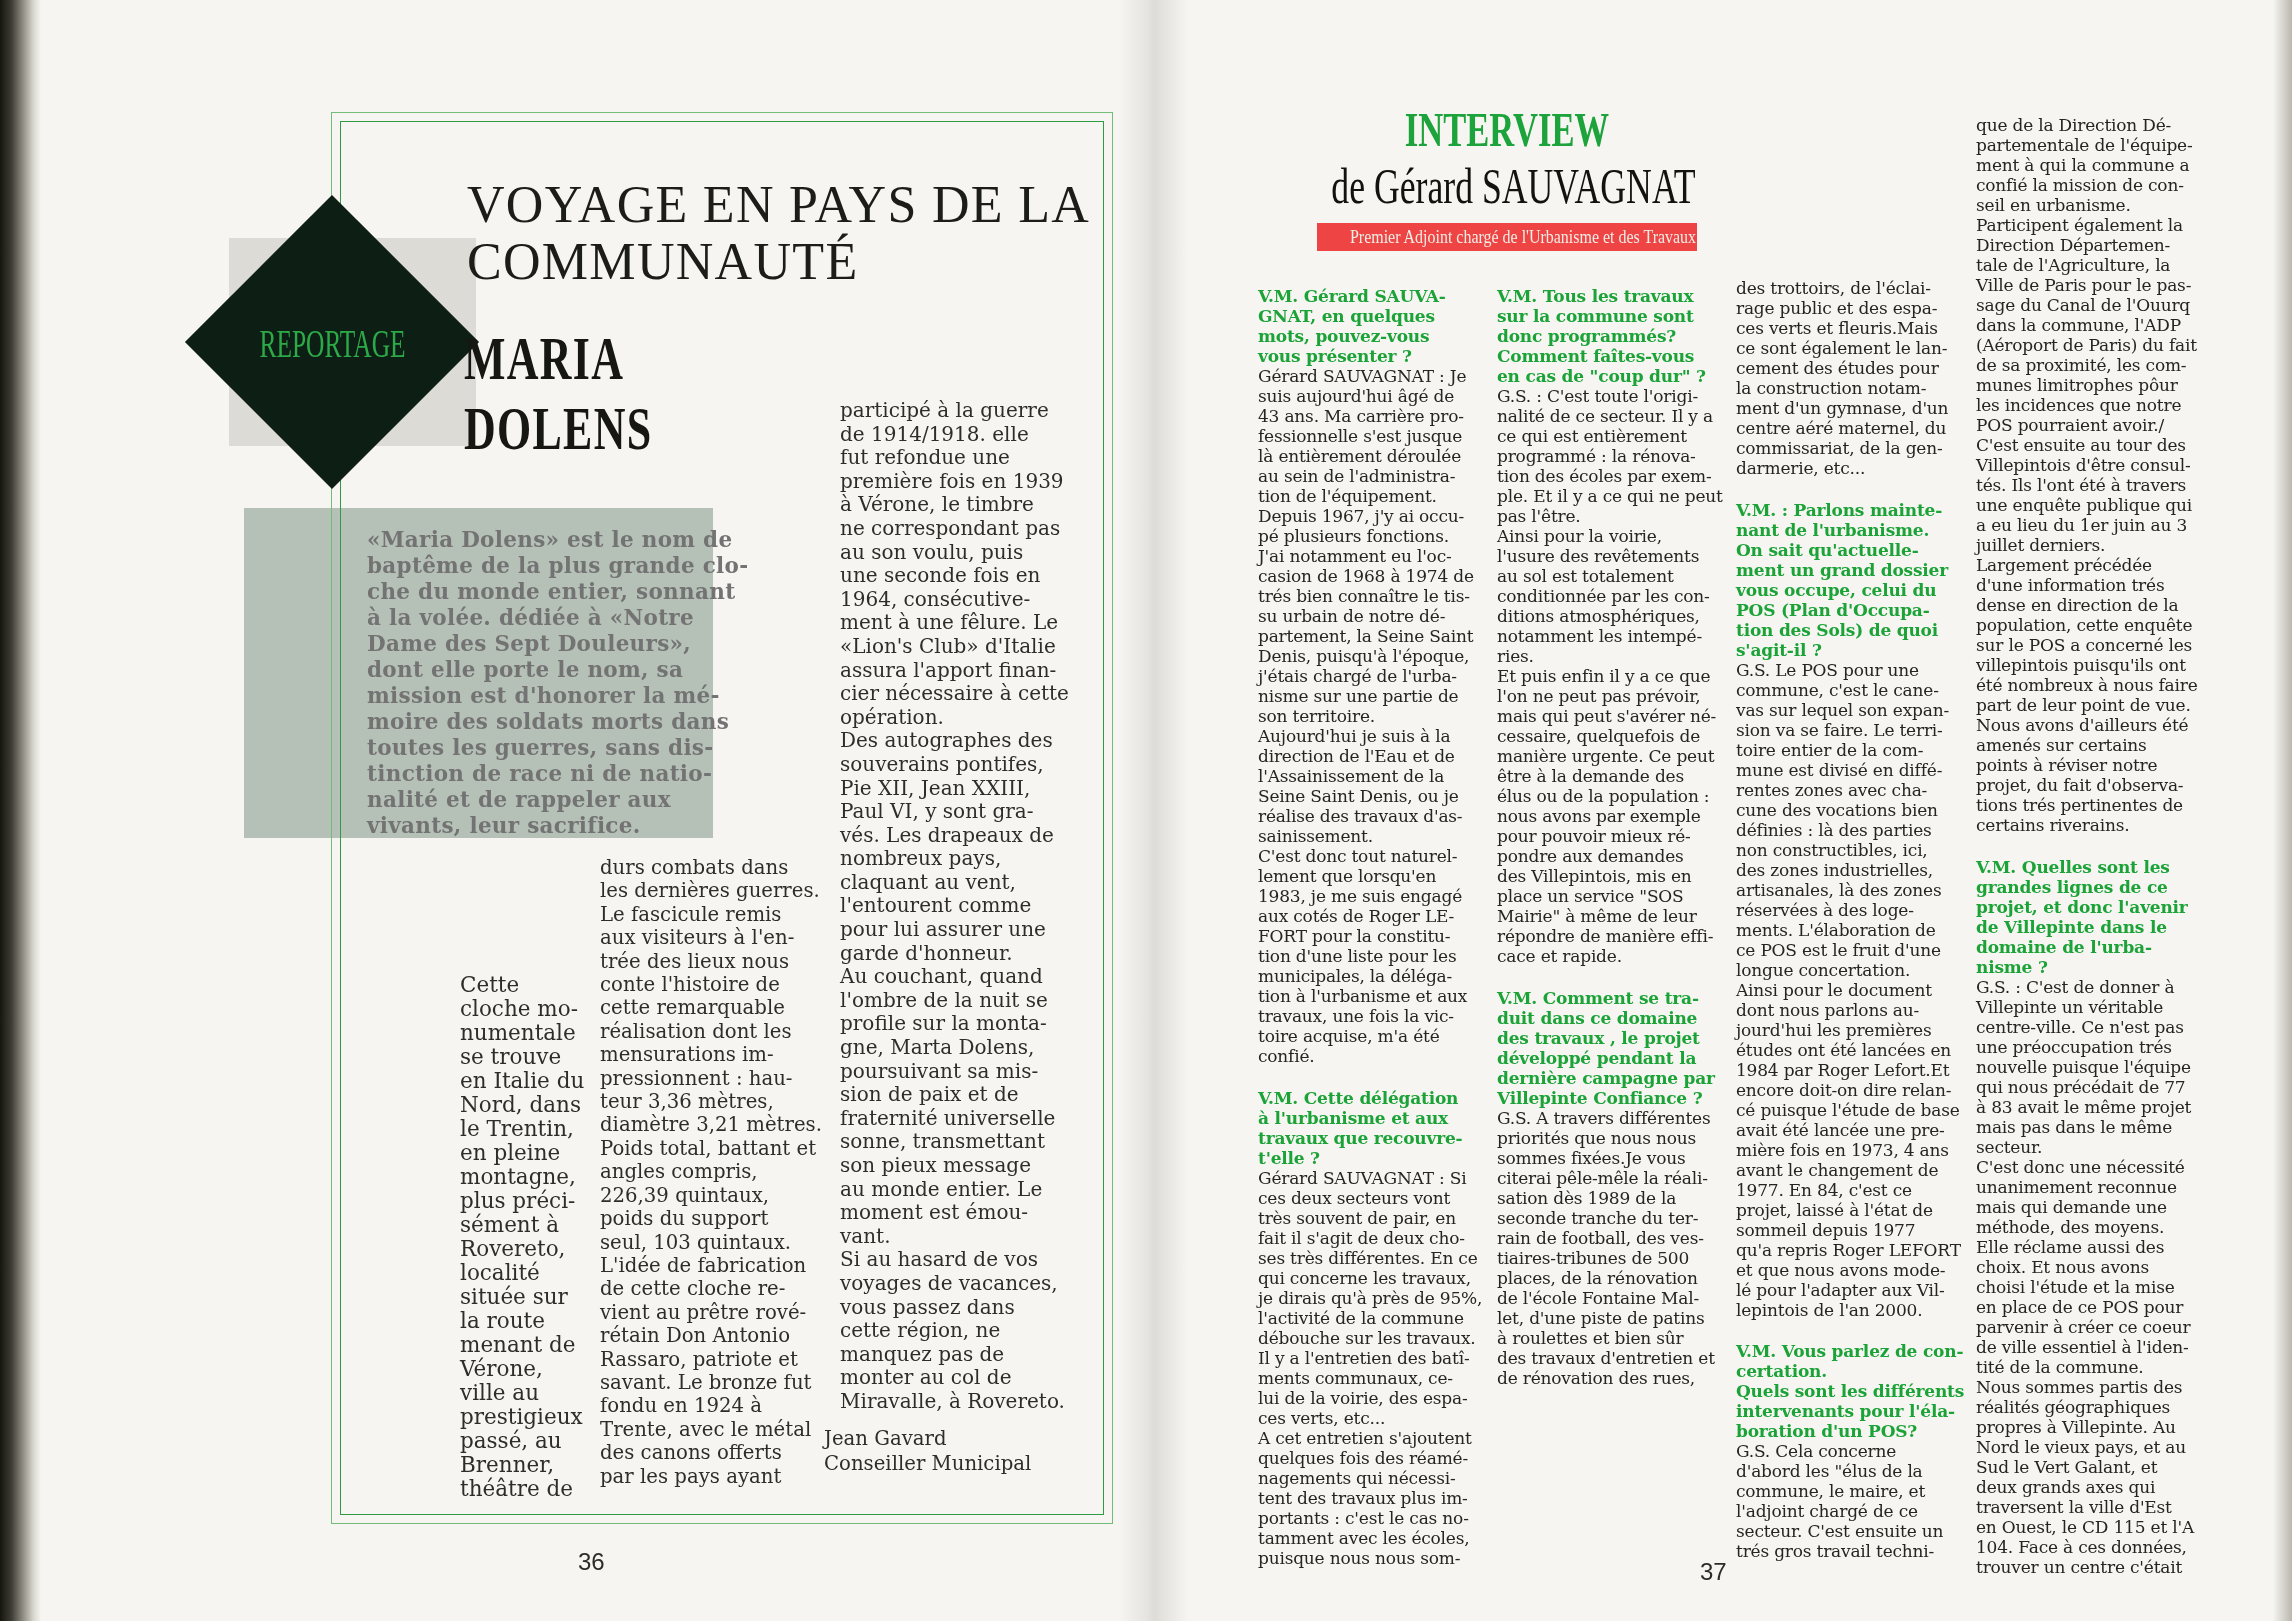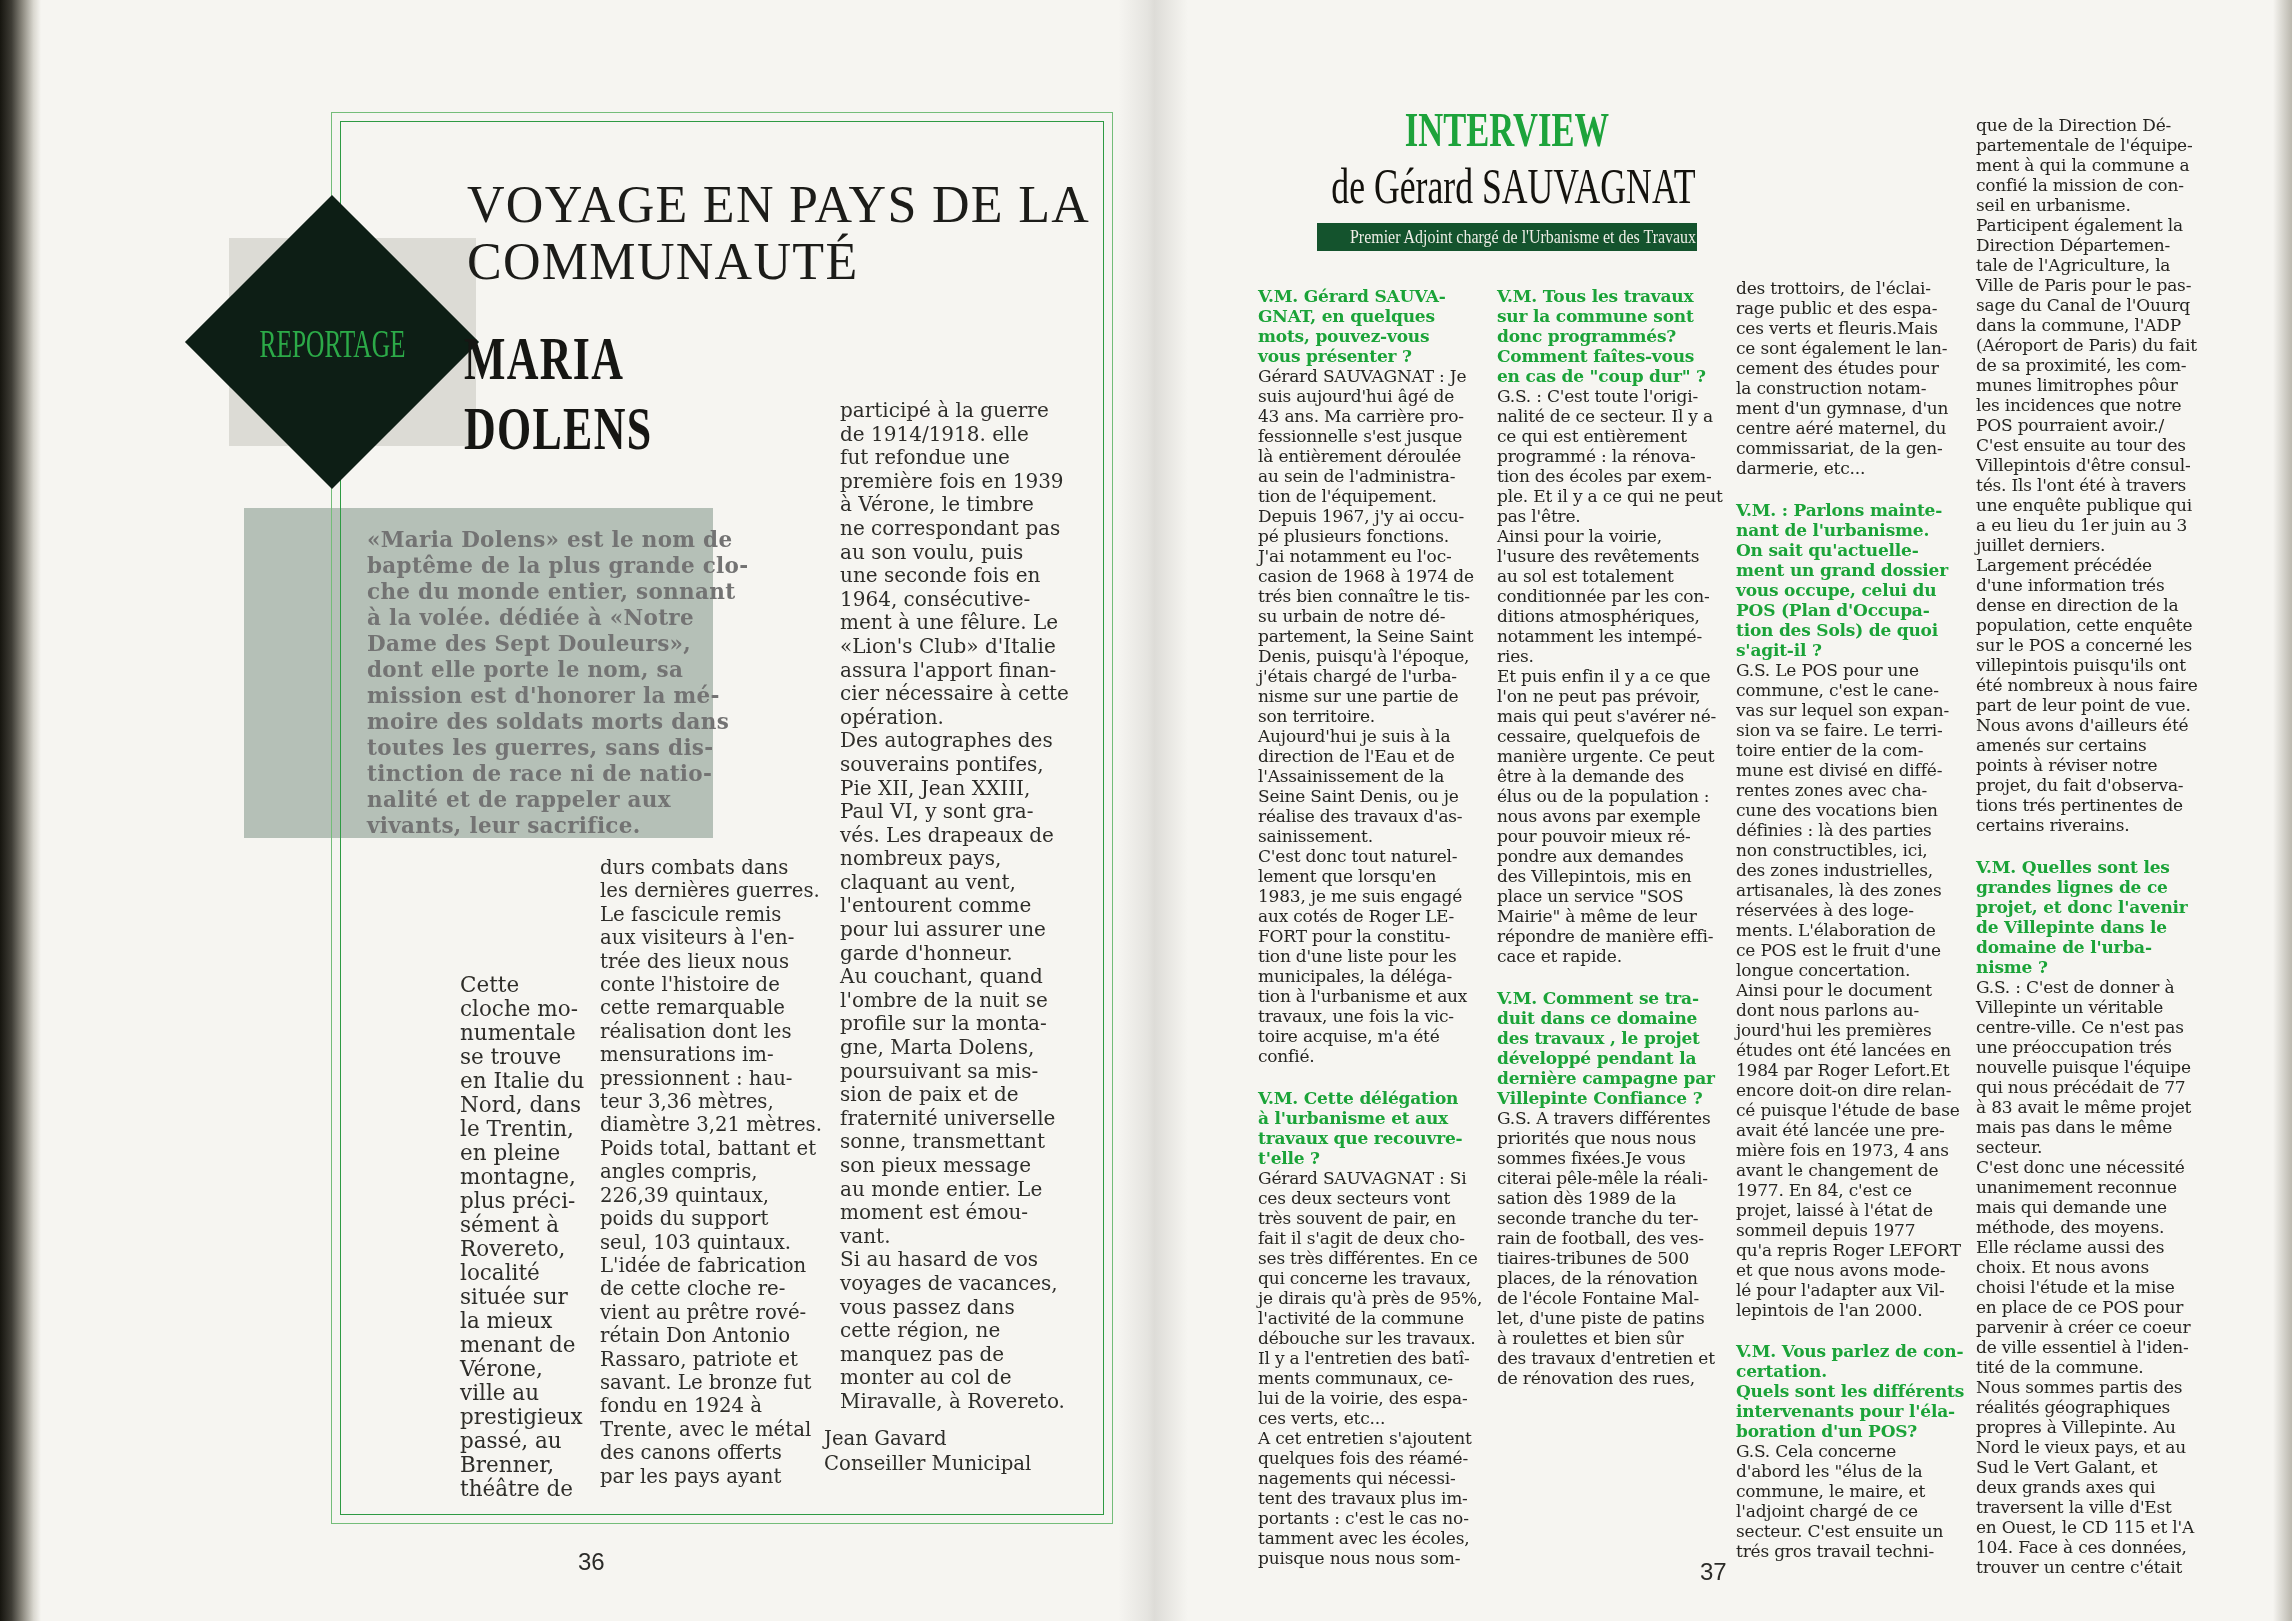--- a/index.html
+++ b/index.html
@@ -34,21 +34,21 @@
   .col-mid{left:600px;top:856px;font-size:19.7px;line-height:23.4px;}
   .col-right{left:840px;top:399px;font-size:20px;line-height:23.6px;}
   .signature{left:824px;top:1426px;width:240px;font-size:19.7px;line-height:25px;}
   .pagenum{font-family:"Liberation Sans",sans-serif;font-size:24px;color:#2b2b28;}
   
   .rp-header{left:1256px;top:104px;width:502px;text-align:center;}
   .rp-title{font-family:"Liberation Serif",serif;font-weight:bold;font-size:48px;line-height:52px;
     color:#1da33b;transform:scaleX(.72);transform-origin:50% 50%;white-space:nowrap;}
   .rp-sub{font-family:"Liberation Serif",serif;font-size:51px;line-height:56px;color:#14120d;
     transform:scaleX(.70);transform-origin:50% 50%;white-space:nowrap;margin-top:1.8px;}
-  .rp-banner{margin:9px auto 0;width:380px;height:28px;background:#14532d;color:#efeee7;
+  .rp-banner{margin:9px auto 0;width:380px;height:28px;background:#ef4444;color:#efeee7;
     font-family:"Liberation Serif",serif;font-size:19px;line-height:28px;text-align:right;}
   .rp-banner span{display:inline-block;transform:scaleX(.84);transform-origin:50% 50%;white-space:nowrap;}
   
   .rcol{width:215px;font-size:17px;line-height:20px;color:#262521;letter-spacing:-0.2px;}
   .rc0{left:1258px;top:278px;} .rc1{left:1497px;top:278px;}
   .rc2{left:1736px;top:278px;} .rc3{left:1976px;top:115px;}
   .blk{white-space:pre;}
   .blk.q{color:#1ba338;font-weight:bold;margin-top:21.5px;}
   .blk.q:first-child{margin-top:8px;}
 </style>
@@ -94,21 +94,21 @@
 en Italie du
 Nord, dans
 le Trentin,
 en pleine
 montagne,
 plus préci-
 sément à
 Rovereto,
 localité
 située sur
-la mieux
+la route
 menant de
 Vérone,
 ville au
 prestigieux
 passé, au
 Brenner,
 théâtre de</div>
     <div class="abs col col-mid">durs combats dans
 les dernières guerres.
 Le fascicule remis

